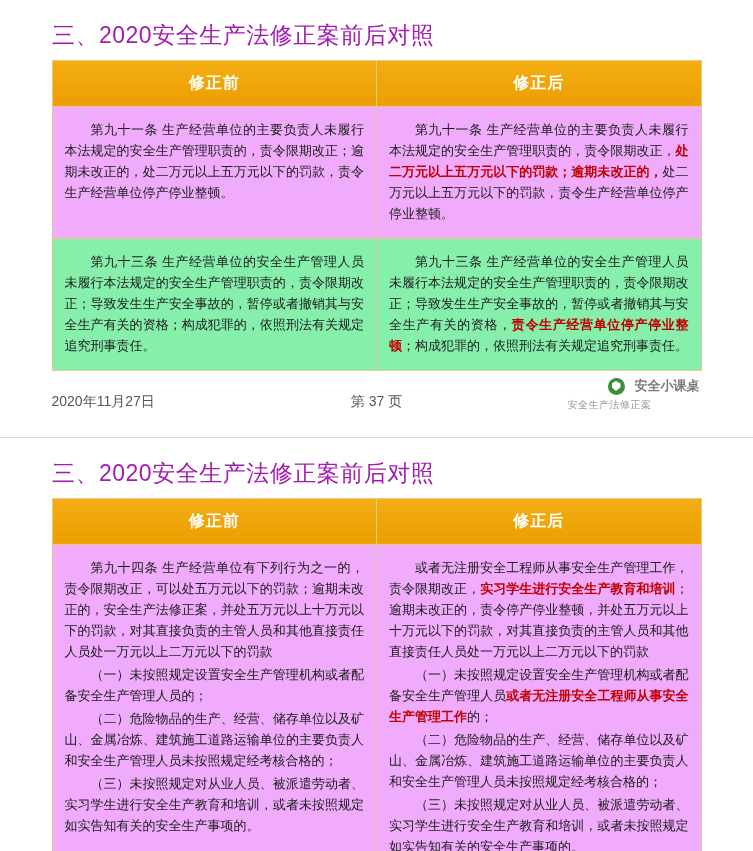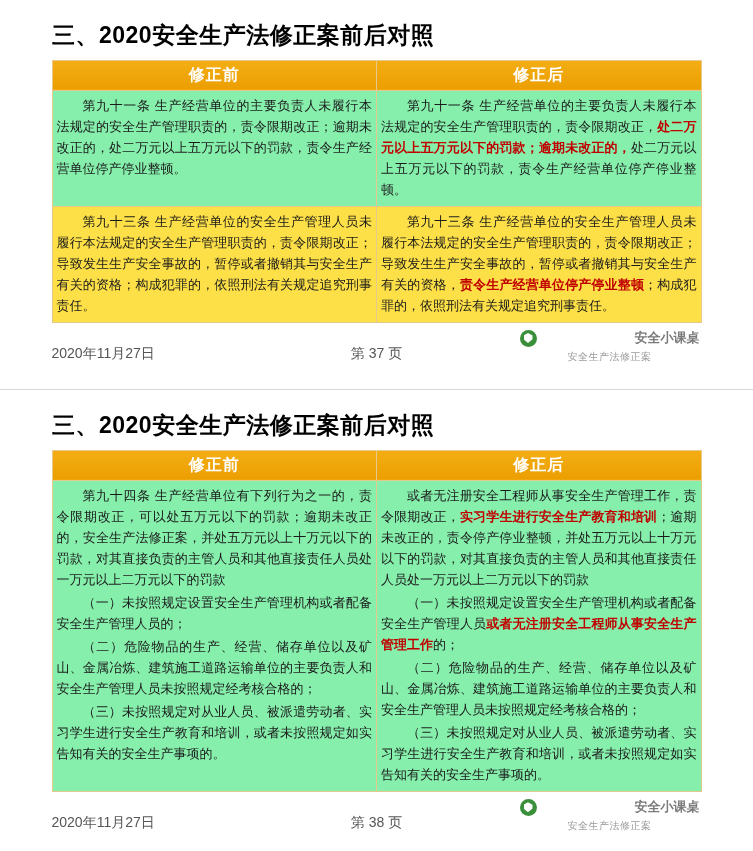--- a/index.html
+++ b/index.html
@@ -16,58 +16,58 @@
   .slide {
     width: 753px;
     background: #ffffff;
     padding: 16px 0 10px 0;
     position: relative;
   }
   .slide + .slide {
     border-top: 1px solid #d8d8d8;
   }
   .slide-title {
-    color: #000000;
+    color: #a21caf;
     font-size: 23px;
-    font-weight: bold;
+    font-weight: normal;
     letter-spacing: 0.5px;
     padding: 6px 0 10px 52px;
     line-height: 1.2;
   }
   .table {
     width: 650px;
     margin: 0 auto;
     border-collapse: collapse;
     table-layout: fixed;
   }
   .table td, .table th {
     border: 1px solid #e7c98e;
     vertical-align: top;
-    padding: 4px;
+    padding: 12px;
   }
   .hdr {
     background: #f0a500;
     background: linear-gradient(180deg, #f3ae14 0%, #eb9e00 100%);
     color: #ffffff;
     font-weight: bold;
     font-size: 16px;
     text-align: center;
     padding: 9px 0 9px 0;
     border: 1px solid #e09a00;
     letter-spacing: 1px;
   }
   .cell {
-    background: #86efac;
+    background: #f0abfc;
     font-size: 13px;
     line-height: 1.62;
     color: #1a1a1a;
     padding: 12px 13px 14px 13px;
     text-align: justify;
   }
-  .cell.alt { background: #fde047; }
+  .cell.alt { background: #86efac; }
   .para { margin: 0 0 2px 0; text-indent: 2em; }
   .red { color: #c00000; font-weight: bold; }
   .footer {
     width: 650px;
     margin: 0 auto;
     position: relative;
     height: 56px;
   }
   .footer-date {
     position: absolute;
@@ -87,21 +87,21 @@
   .wm {
     position: absolute;
     right: 2px;
     top: 6px;
     text-align: center;
     width: 180px;
   }
   .wm-row {
     display: flex;
     align-items: center;
-    justify-content: space-between;
+    justify-content: flex-end;
     gap: 10px;
   }
   .wm-logo {
     width: 17px;
     height: 17px;
     border-radius: 50%;
     background: #3a8f3a;
     display: inline-block;
     position: relative;
     flex: 0 0 auto;

